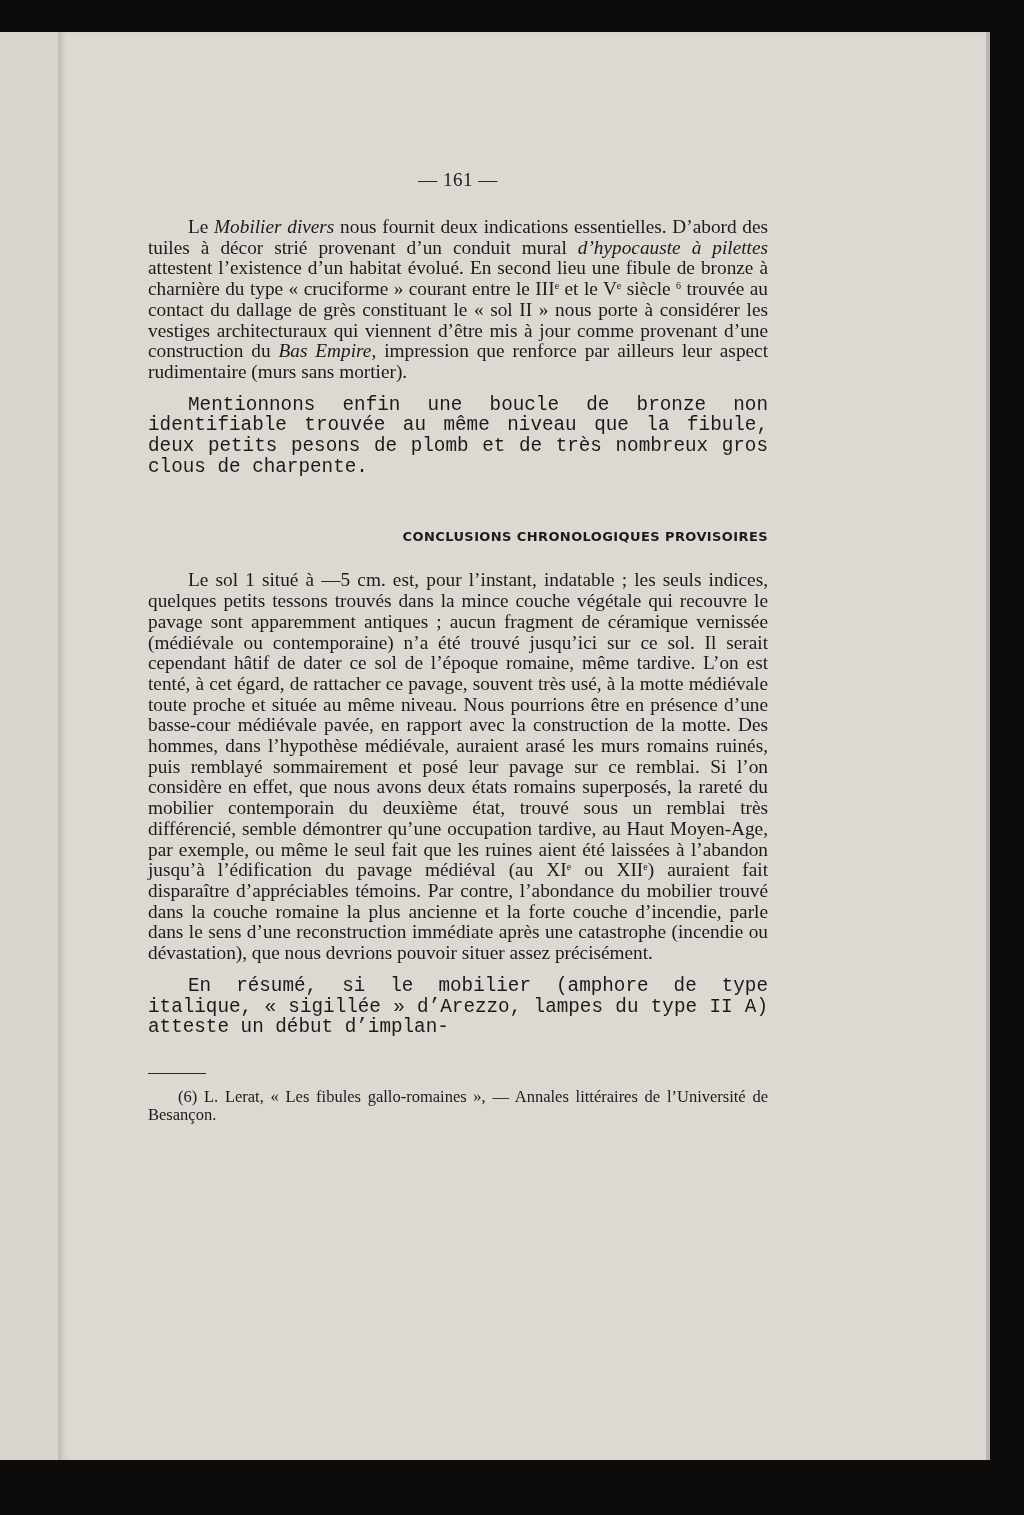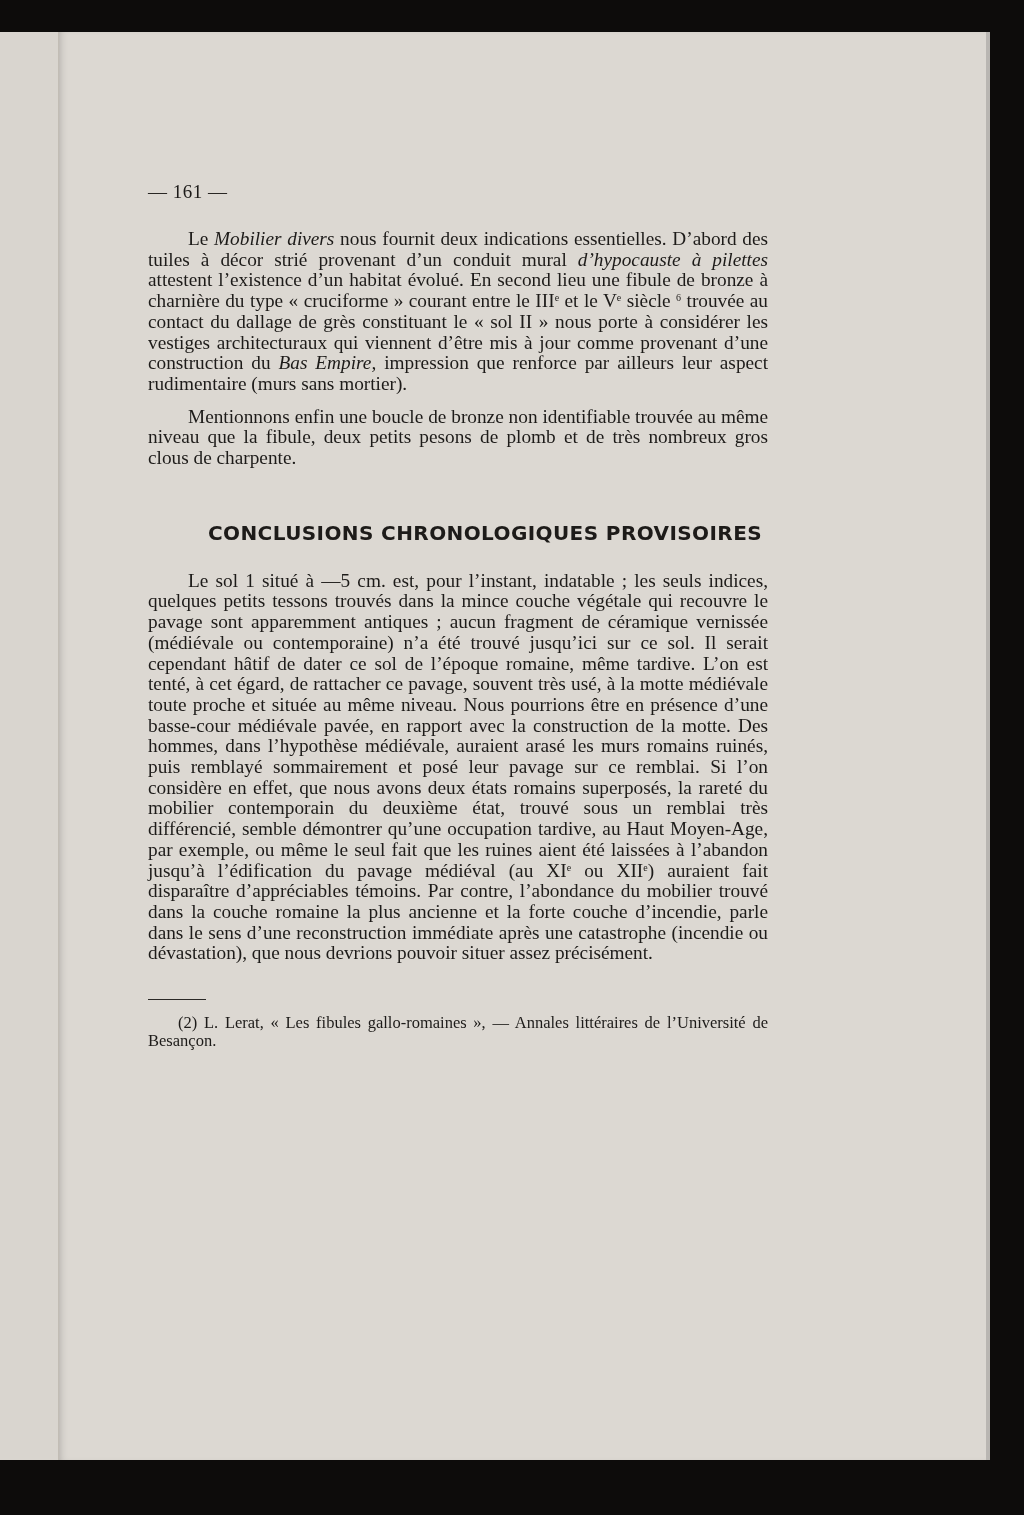--- a/index.html
+++ b/index.html
@@ -20,30 +20,30 @@
   }
   .page-edge {
     position: absolute; left: 986px; top: 32px; width: 4px; height: 1428px;
     background: #b9b6b2;
   }
   .content {
     position: absolute; left: 148px; top: 165px; width: 620px;
     color: #1d1b19;
   }
   .page-number {
-    text-align: left; font-size: 19px; margin: 16px 0 26px 0; letter-spacing: 0.5px;
+    text-align: center; font-size: 19px; margin: 4px 0 26px 0; letter-spacing: 0.5px;
   }
   p {
     margin: 0; font-size: 19.3px; line-height: 20.7px; text-align: justify;
     text-indent: 40px; hyphens: none;
   }
-  p + p { margin-top: 12px; }
+  p + p { margin-top: 12px; font-family: Liberation Mono, monospace; }
   .heading {
     font-family: "DejaVu Sans", "Liberation Sans", sans-serif;
-    font-weight: bold; font-size: 20px; text-align: left; letter-spacing: 0.4px;
+    font-weight: bold; font-size: 13px; text-align: right; letter-spacing: 0.4px;
     margin: 52px 0 26px 0; padding-left: 60px;
   }
   sup { font-size: 10px; vertical-align: 6px; line-height: 0; }
   em { }
   .footnote-rule {
     width: 58px; height: 1px; background: #2a2826; margin: 35px 0 14px 0;
   }
   .footnote {
     font-size: 16.5px; line-height: 18px; text-align: justify; text-indent: 30px;
   }
@@ -57,16 +57,17 @@
 
 <div class="content">
   <div class="page-number">— 161 —</div>
   <div id="top-paras">
       <p><span>Le </span><em>Mobilier divers</em><span> nous fournit deux indications essentielles. D’abord des tuiles à décor strié provenant d’un conduit mural </span><em>d’hypocauste à pilettes</em><span> attestent l’existence d’un habitat évolué. En second lieu une fibule de bronze à charnière du type « cruciforme » courant entre le III</span><sup>e</sup><span> et le V</span><sup>e</sup><span> siècle </span><sup>6</sup><span> trouvée au contact du dallage de grès constituant le « sol II » nous porte à considérer les vestiges architecturaux qui viennent d’être mis à jour comme provenant d’une construction du </span><em>Bas Empire,</em><span> impression que renforce par ailleurs leur aspect rudimentaire (murs sans mortier).</span></p>
       <p><span>Mentionnons enfin une boucle de bronze non identifiable trouvée au même niveau que la fibule, deux petits pesons de plomb et de très nombreux gros clous de charpente.</span></p>
     </div>
   <div class="heading">CONCLUSIONS CHRONOLOGIQUES PROVISOIRES</div>
   <div id="bottom-paras">
       <p><span>Le sol 1 situé à —5 cm. est, pour l’instant, indatable ; les seuls indices, quelques petits tessons trouvés dans la mince couche végétale qui recouvre le pavage sont apparemment antiques ; aucun fragment de céramique vernissée (médiévale ou contemporaine) n’a été trouvé jusqu’ici sur ce sol. Il serait cependant hâtif de dater ce sol de l’époque romaine, même tardive. L’on est tenté, à cet égard, de rattacher ce pavage, souvent très usé, à la motte médiévale toute proche et située au même niveau. Nous pourrions être en présence d’une basse-cour médiévale pavée, en rapport avec la construction de la motte. Des hommes, dans l’hypothèse médiévale, auraient arasé les murs romains ruinés, puis remblayé sommairement et posé leur pavage sur ce remblai. Si l’on considère en effet, que nous avons deux états romains superposés, la rareté du mobilier contemporain du deuxième état, trouvé sous un remblai très différencié, semble démontrer qu’une occupation tardive, au Haut Moyen-Age, par exemple, ou même le seul fait que les ruines aient été laissées à l’abandon jusqu’à l’édification du pavage médiéval (au XI</span><sup>e</sup><span> ou XII</span><sup>e</sup><span>) auraient fait disparaître d’appréciables témoins. Par contre, l’abondance du mobilier trouvé dans la couche romaine la plus ancienne et la forte couche d’incendie, parle dans le sens d’une reconstruction immédiate après une catastrophe (incendie ou dévastation), que nous devrions pouvoir situer assez précisément.</span></p>
+      <p><span>En résumé, si le mobilier (amphore de type italique, « sigillée » d’Arezzo, lampes du type II A) atteste un début d’implan-</span></p>
     </div>
   <div class="footnote-rule"></div>
-  <div class="footnote">(2) L. Lerat, « Les fibules gallo-romaines », — Annales littéraires de l’Université de Besançon.</div>
+  <div class="footnote">(6) L. Lerat, « Les fibules gallo-romaines », — Annales littéraires de l’Université de Besançon.</div>
 </div>
 
 </body></html>

